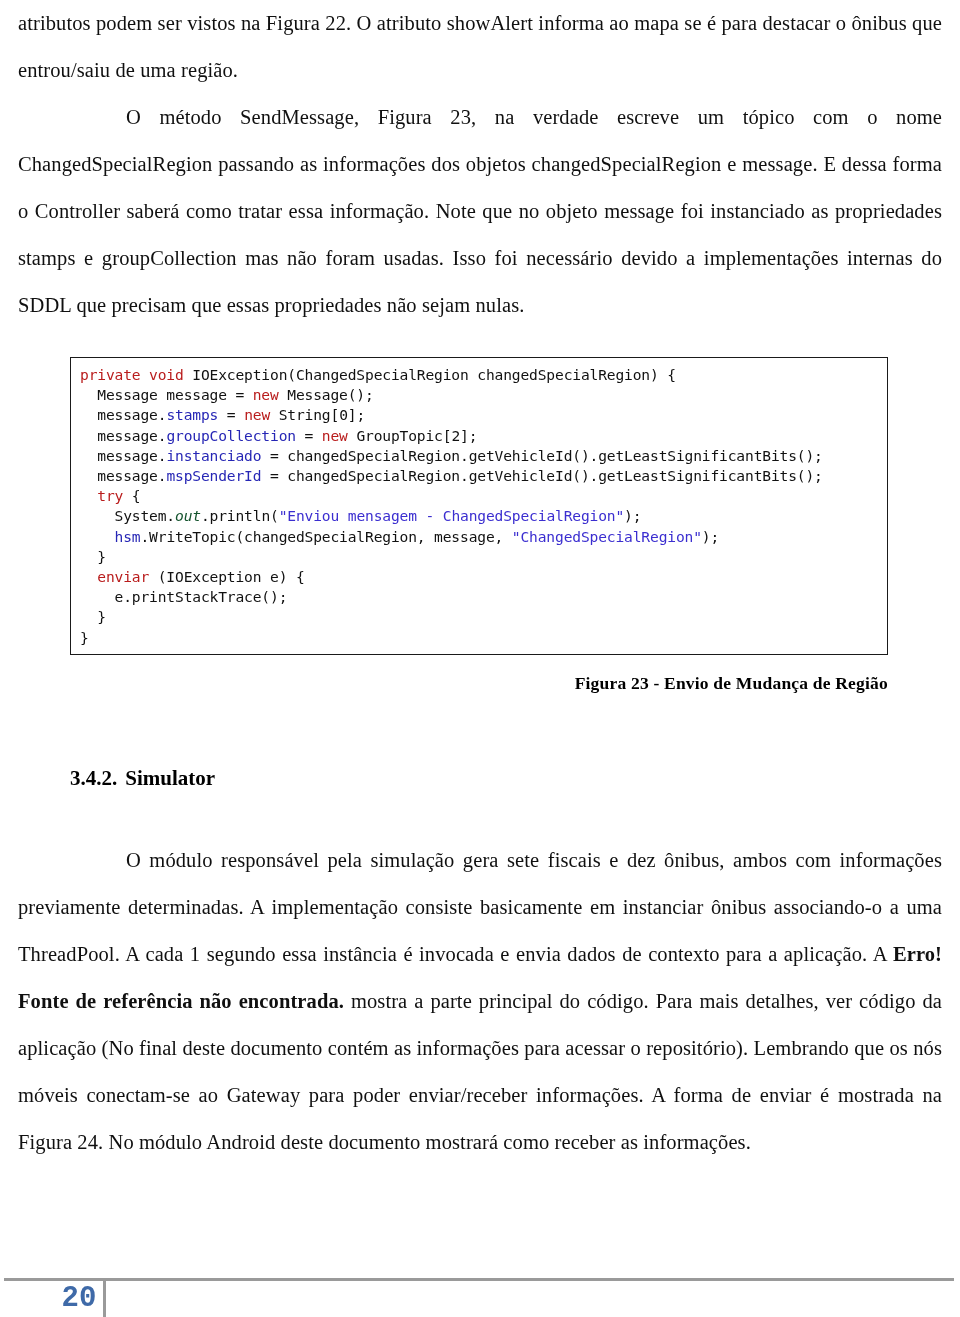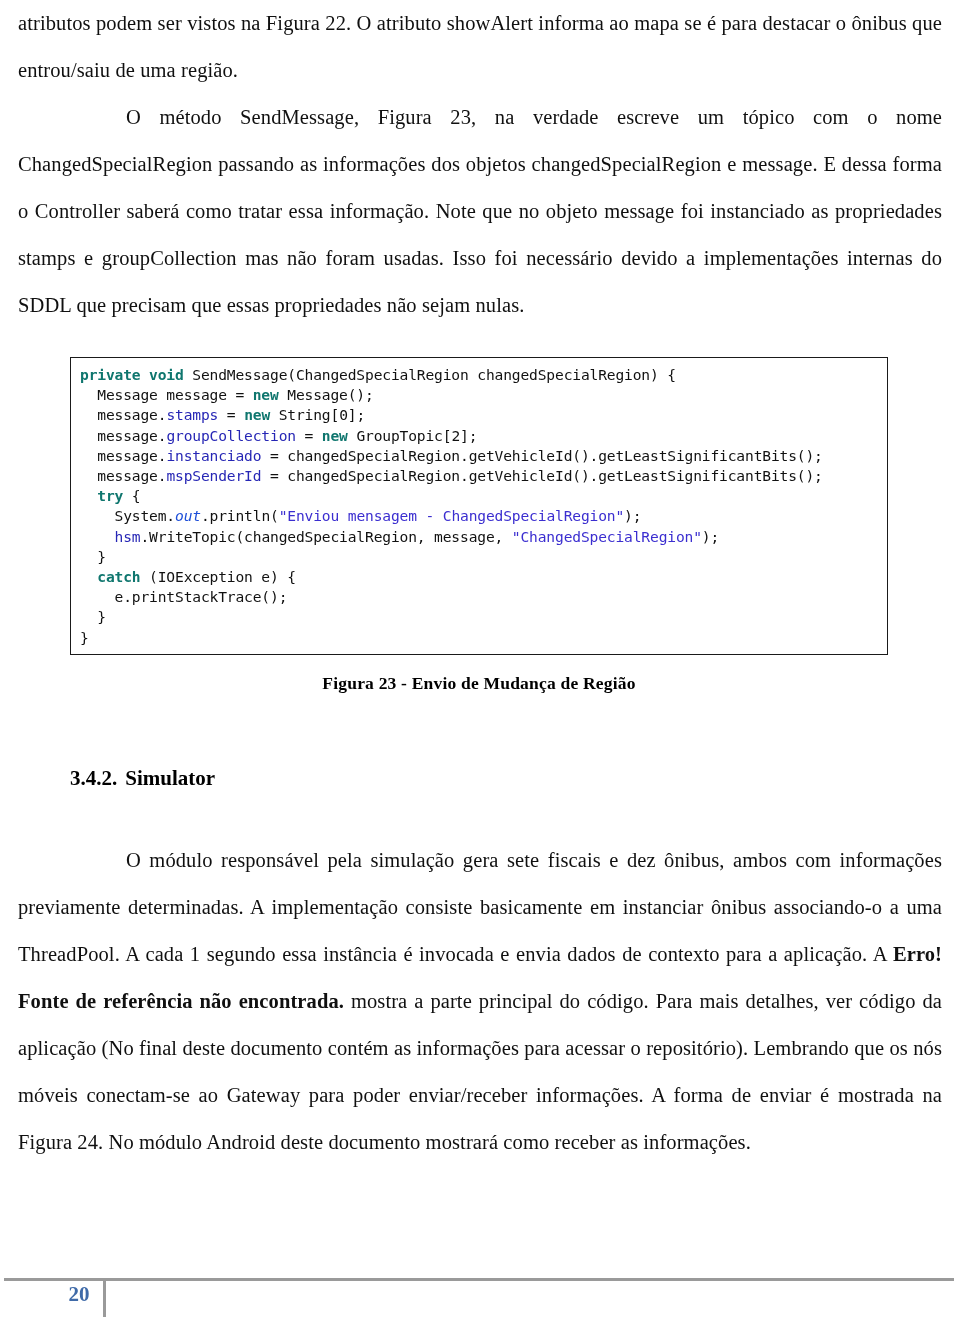--- a/index.html
+++ b/index.html
@@ -54,29 +54,29 @@
   }
   .code-box pre {
     margin: 0;
     font-family: "DejaVu Sans Mono", "Liberation Mono", monospace;
     font-size: 14.6px;
     line-height: 20.2px;
     white-space: pre;
     color: #111111;
     letter-spacing: -0.15px;
   }
-  .k  { color: #0f766e; font-weight: bold; }   
+  .k  { color: #b91c1c; font-weight: normal; }   
   .fld{ color: #2626b5; }                      
   .str{ color: #3b2ed0; }                      
-  .stat { color: #1d4ed8; font-style: italic; }
+  .stat { color: #14532d; font-style: italic; }
   .pl { color: #111111; }                      
 
   .fig-caption {
     margin: 18px 0 0 0;
-    text-align: center;
+    text-align: right;
     font-size: 17.5px;
     font-weight: bold;
     font-family: "Liberation Serif", serif;
     color: #000000;
     letter-spacing: 0.2px;
   }
 
   
   .heading {
     margin: 72px 0 0 52px;
@@ -110,49 +110,49 @@
     width: 3px;
     height: 36px;
     background: #9a9a9a;
   }
   .footer .pagenum {
     position: absolute;
     left: 58px;
     top: 14px;
     width: 42px;
     text-align: center;
-    font-family: Liberation Serif, serif;
-    font-size: 21px;
+    font-family: Liberation Mono, monospace;
+    font-size: 29px;
     font-weight: bold;
     color: #3f6aa8;
   }
   b.err { font-weight: bold; }
 </style>
 </head>
 <body>
 
 <div class="page">
 
   <p class="para">atributos podem ser vistos na Figura 22. O atributo showAlert informa ao mapa se é para destacar o ônibus que entrou/saiu de uma região.</p>
 
   <p class="para indent">O método SendMessage, Figura 23, na verdade escreve um tópico com o nome ChangedSpecialRegion passando as informações dos objetos changedSpecialRegion e message. E dessa forma o Controller saberá como tratar essa informação. Note que no objeto message foi instanciado as propriedades stamps e groupCollection mas não foram usadas. Isso foi necessário devido a implementações internas do SDDL que precisam que essas propriedades não sejam nulas.</p>
 
   <div class="code-figure">
     <div class="code-box">
-      <pre><span class="k">private void </span><span class="pl">SendMessage(ChangedSpecialRegion changedSpecialRegion) {</span>
+      <pre><span class="k">private void </span><span class="pl">IOException(ChangedSpecialRegion changedSpecialRegion) {</span>
 <span class="pl">  Message message = </span><span class="k">new </span><span class="pl">Message();</span>
 <span class="pl">  message.</span><span class="fld">stamps</span><span class="pl"> = </span><span class="k">new </span><span class="pl">String[0];</span>
 <span class="pl">  message.</span><span class="fld">groupCollection</span><span class="pl"> = </span><span class="k">new </span><span class="pl">GroupTopic[2];</span>
 <span class="pl">  message.</span><span class="fld">instanciado</span><span class="pl"> = changedSpecialRegion.getVehicleId().getLeastSignificantBits();</span>
 <span class="pl">  message.</span><span class="fld">mspSenderId</span><span class="pl"> = changedSpecialRegion.getVehicleId().getLeastSignificantBits();</span>
 <span class="k">  try </span><span class="pl">{</span>
 <span class="pl">    System.</span><span class="stat">out</span><span class="pl">.println(</span><span class="str">"Enviou mensagem - ChangedSpecialRegion"</span><span class="pl">);</span>
 <span class="fld">    hsm</span><span class="pl">.WriteTopic(changedSpecialRegion, message, </span><span class="str">"ChangedSpecialRegion"</span><span class="pl">);</span>
 <span class="pl">  }</span>
-<span class="k">  catch </span><span class="pl">(IOException e) {</span>
+<span class="k">  enviar </span><span class="pl">(IOException e) {</span>
 <span class="pl">    e.printStackTrace();</span>
 <span class="pl">  }</span>
 <span class="pl">}</span></pre>
     </div>
     <div class="fig-caption">Figura 23 - Envio de Mudança de Região</div>
   </div>
 
   <div class="heading">
     <span class="num">3.4.2.</span><span>Simulator</span>
   </div>

